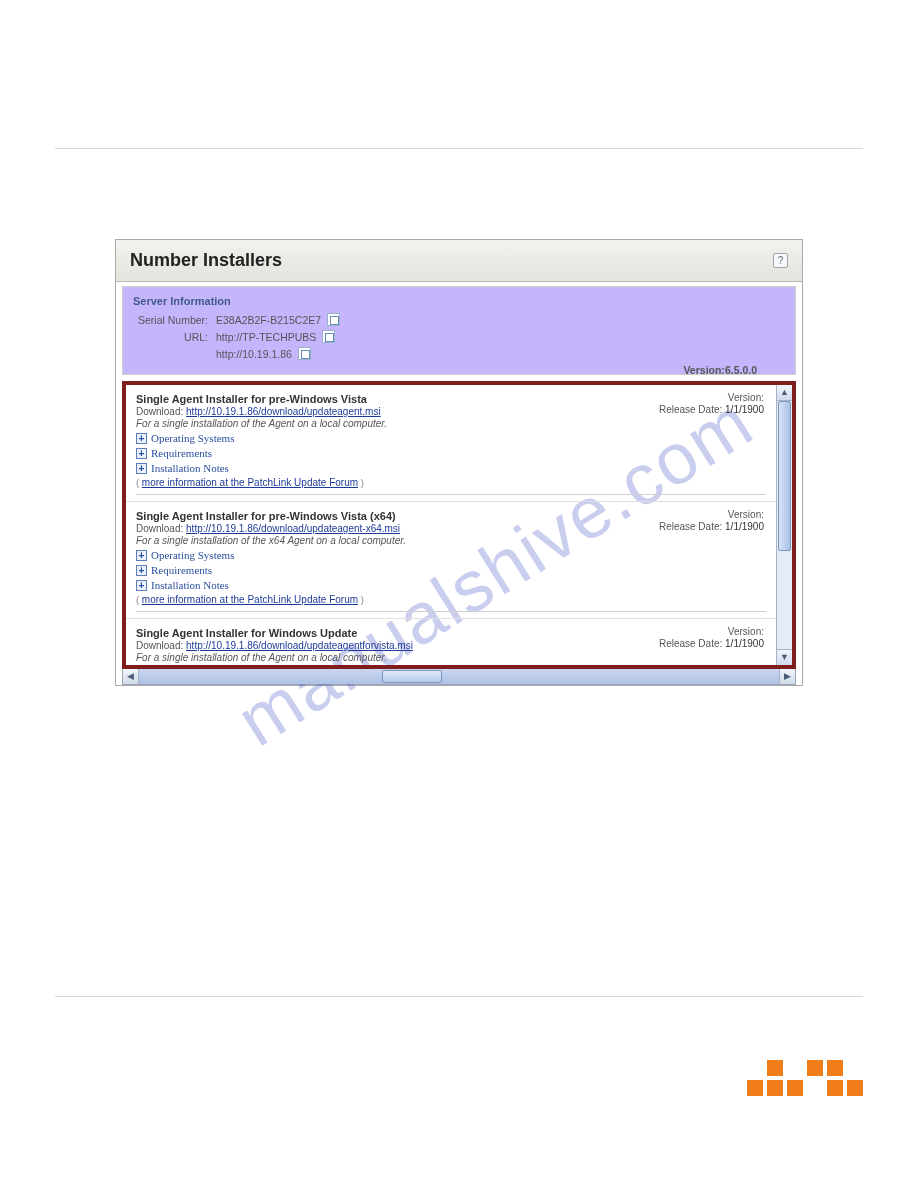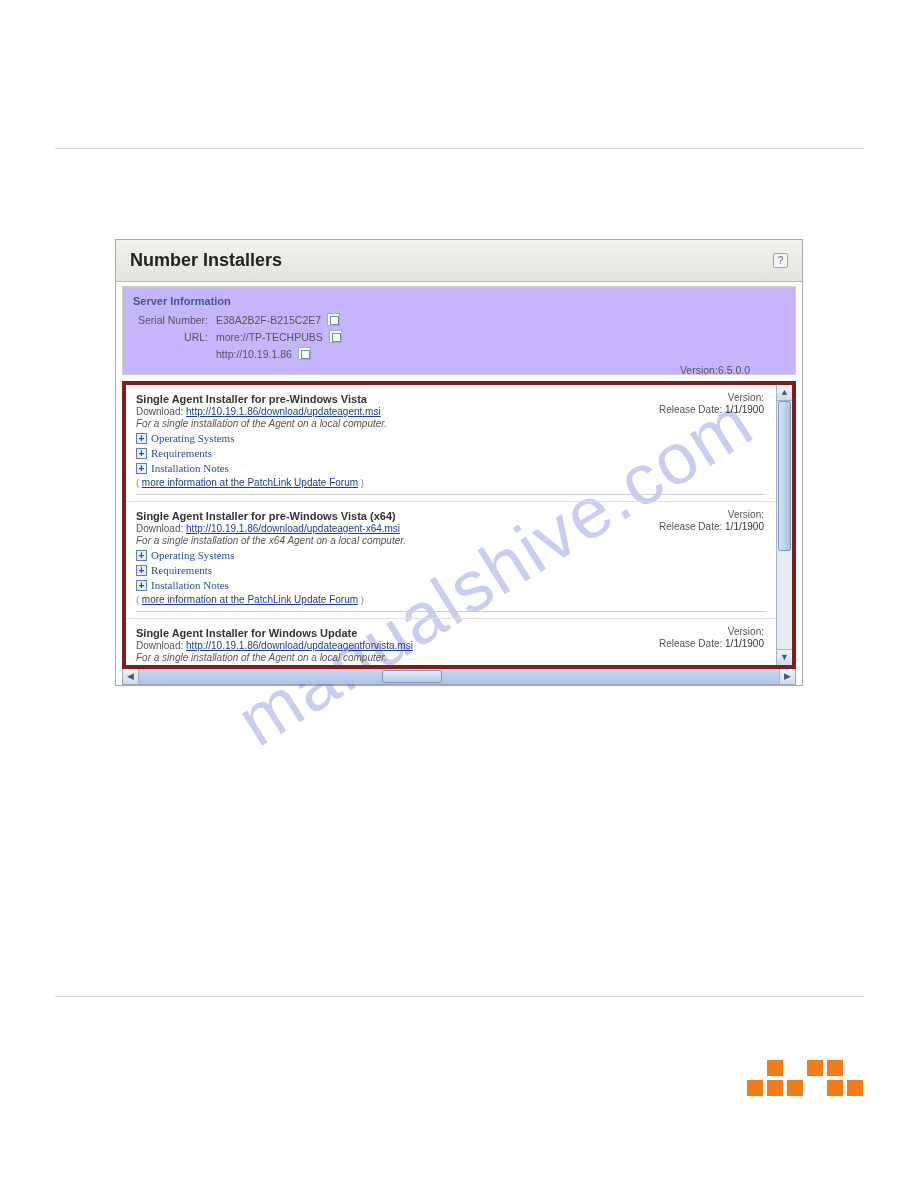--- a/index.html
+++ b/index.html
@@ -63,21 +63,21 @@
     color: #425a8a;
     margin-bottom: 6px;
   }
   .info-row { display: flex; align-items: flex-end; font-size: 10.5px; color: #555; margin: 4px 0; }
   .info-label { width: 75px; text-align: right; margin-right: 8px; }
   .copy-icon {
     display:inline-block; width:13px; height:13px; margin-left:6px;
     border:1px solid #9bb0c9; background:#fff; position:relative;
   }
   .copy-icon::after{content:"";position:absolute;top:2px;left:2px;width:7px;height:7px;border:1px solid #688db8;}
-  .version-text { position: absolute; right: 45px; font-size: 10.5px; color: #555; }
+  .version-text { position: absolute; right: 38px; font-size: 10.5px; color: #555; font-weight: bold; }
   .server-info { position: relative; }
 
   .scroll-area {
     position: relative;
     margin: 6px 6px 0 6px;
     border: 4px solid #7f1d1d;
     display: flex;
     height: 288px;
   }
   .scroll-content {
@@ -195,21 +195,21 @@
 
     <div class="server-info">
       <div class="server-info-title">Server Information</div>
       <div class="info-row">
         <span class="info-label">Serial Number:</span>
         <span>E38A2B2F-B215C2E7</span>
         <span class="copy-icon"></span>
       </div>
       <div class="info-row">
         <span class="info-label">URL:</span>
-        <span>more://TP-TECHPUBS</span>
+        <span>http://TP-TECHPUBS</span>
         <span class="copy-icon"></span>
       </div>
       <div class="info-row">
         <span class="info-label"></span>
         <span>http://10.19.1.86</span>
         <span class="copy-icon"></span>
       </div>
       <div class="version-text">
         <span>Version:</span><span>6.5.0.0</span>
       </div>

